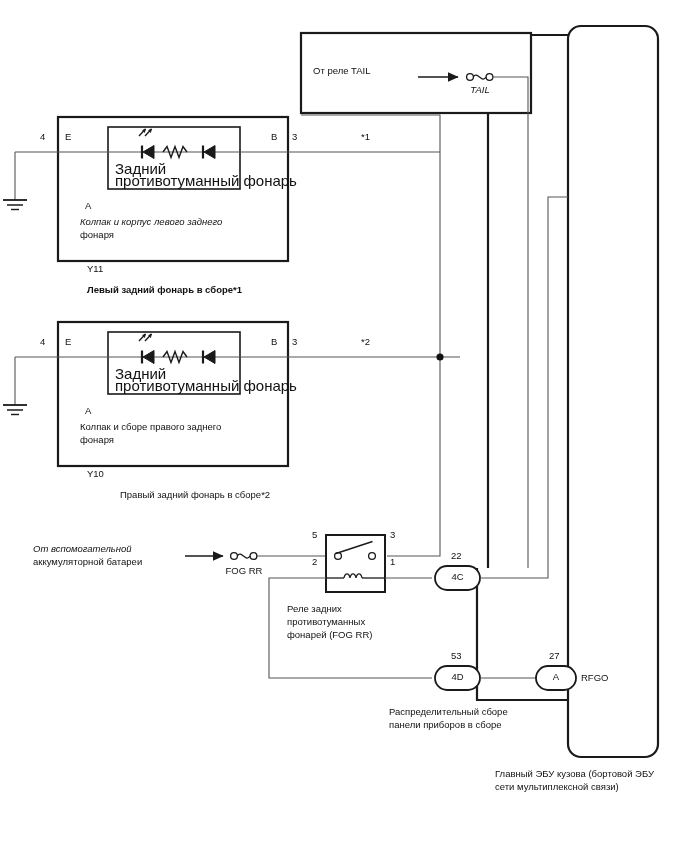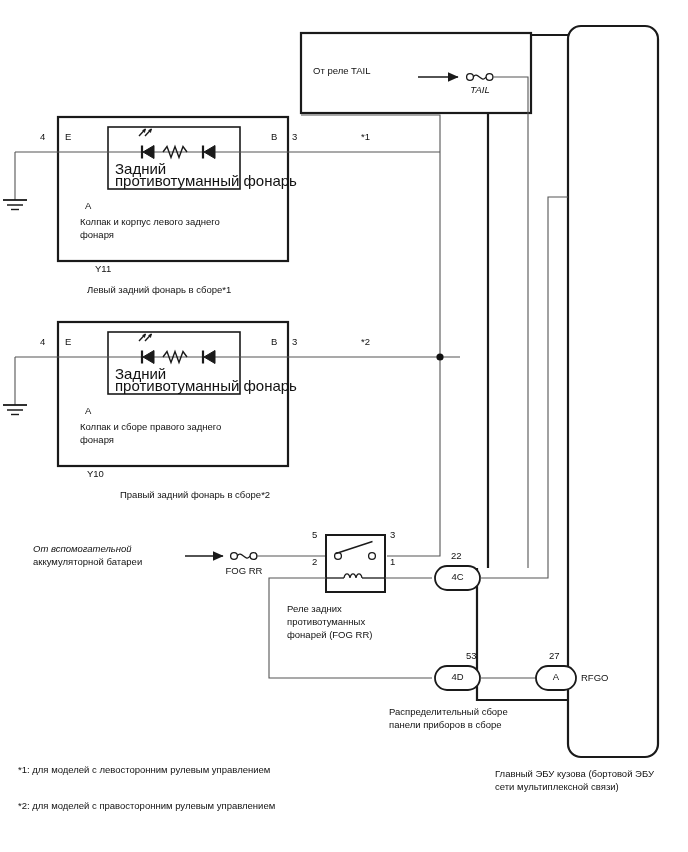--- a/index.html
+++ b/index.html
@@ -132,24 +132,24 @@
   <div class="lbl" style="left:313px;top:65px;">От реле TAIL</div>
   <div class="lbl c" style="left:450px;top:84px;width:60px;font-style:italic;">TAIL</div>
 
   <div class="lbl pin" style="left:40px;top:131px;">4</div>
   <div class="lbl pin" style="left:65px;top:131px;">E</div>
   <div class="lbl pin" style="left:271px;top:131px;">B</div>
   <div class="lbl pin" style="left:292px;top:131px;">3</div>
   <div class="lbl sm" style="left:115px;top:163px;">Задний</div>
   <div class="lbl sm" style="left:115px;top:175px;">противотуманный фонарь</div>
   <div class="lbl" style="left:85px;top:200px;">A</div>
-  <div class="lbl" style="left:80px;top:216px;">Колпак и корпус левого заднего</div>
+  <div class="lbl" style="left:80px;top:216px;font-style:italic;">Колпак и корпус левого заднего</div>
   <div class="lbl" style="left:80px;top:229px;">фонаря</div>
-  <div class="lbl" style="left:87px;top:263px;margin-left:8px;">Y11</div>
-  <div class="lbl" style="left:87px;top:284px;">Левый задний фонарь в сборе*1</div>
+  <div class="lbl" style="left:87px;top:263px;">Y11</div>
+  <div class="lbl" style="left:87px;top:284px;font-weight:bold;">Левый задний фонарь в сборе*1</div>
   <div class="lbl" style="left:361px;top:131px;">*1</div>
 
   <div class="lbl pin" style="left:40px;top:336px;">4</div>
   <div class="lbl pin" style="left:65px;top:336px;">E</div>
   <div class="lbl pin" style="left:271px;top:336px;">B</div>
   <div class="lbl pin" style="left:292px;top:336px;">3</div>
   <div class="lbl sm" style="left:115px;top:368px;">Задний</div>
   <div class="lbl sm" style="left:115px;top:380px;">противотуманный фонарь</div>
   <div class="lbl" style="left:85px;top:405px;">A</div>
   <div class="lbl" style="left:80px;top:421px;">Колпак и сборе правого заднего</div>
@@ -165,27 +165,25 @@
   <div class="lbl pin" style="left:312px;top:529px;">5</div>
   <div class="lbl pin" style="left:390px;top:529px;">3</div>
   <div class="lbl pin" style="left:312px;top:556px;">2</div>
   <div class="lbl pin" style="left:390px;top:556px;">1</div>
   <div class="lbl" style="left:287px;top:603px;">Реле задних</div>
   <div class="lbl" style="left:287px;top:616px;">противотуманных</div>
   <div class="lbl" style="left:287px;top:629px;">фонарей (FOG RR)</div>
 
   <div class="lbl" style="left:451px;top:550px;">22</div>
   <div class="lbl c" style="left:435px;top:571px;width:45px;">4C</div>
-  <div class="lbl" style="left:451px;top:650px;margin-left:15px;">53</div>
+  <div class="lbl" style="left:451px;top:650px;">53</div>
   <div class="lbl c" style="left:435px;top:671px;width:45px;">4D</div>
   <div class="lbl" style="left:389px;top:706px;">Распределительный сборе</div>
   <div class="lbl" style="left:389px;top:719px;">панели приборов в сборе</div>
 
   <div class="lbl" style="left:549px;top:650px;">27</div>
   <div class="lbl c" style="left:536px;top:671px;width:40px;">A</div>
   <div class="lbl" style="left:581px;top:672px;">RFGO</div>
   <div class="lbl" style="left:495px;top:768px;">Главный ЭБУ кузова (бортовой ЭБУ</div>
   <div class="lbl" style="left:495px;top:781px;">сети мультиплексной связи)</div>
 
-  <div class="lbl" style="left:18px;top:764px;">*1: для моделей с левосторонним рулевым управлением</div>
-  <div class="lbl" style="left:18px;top:800px;">*2: для моделей с правосторонним рулевым управлением</div>
 
 </div>
 
 </body></html>

